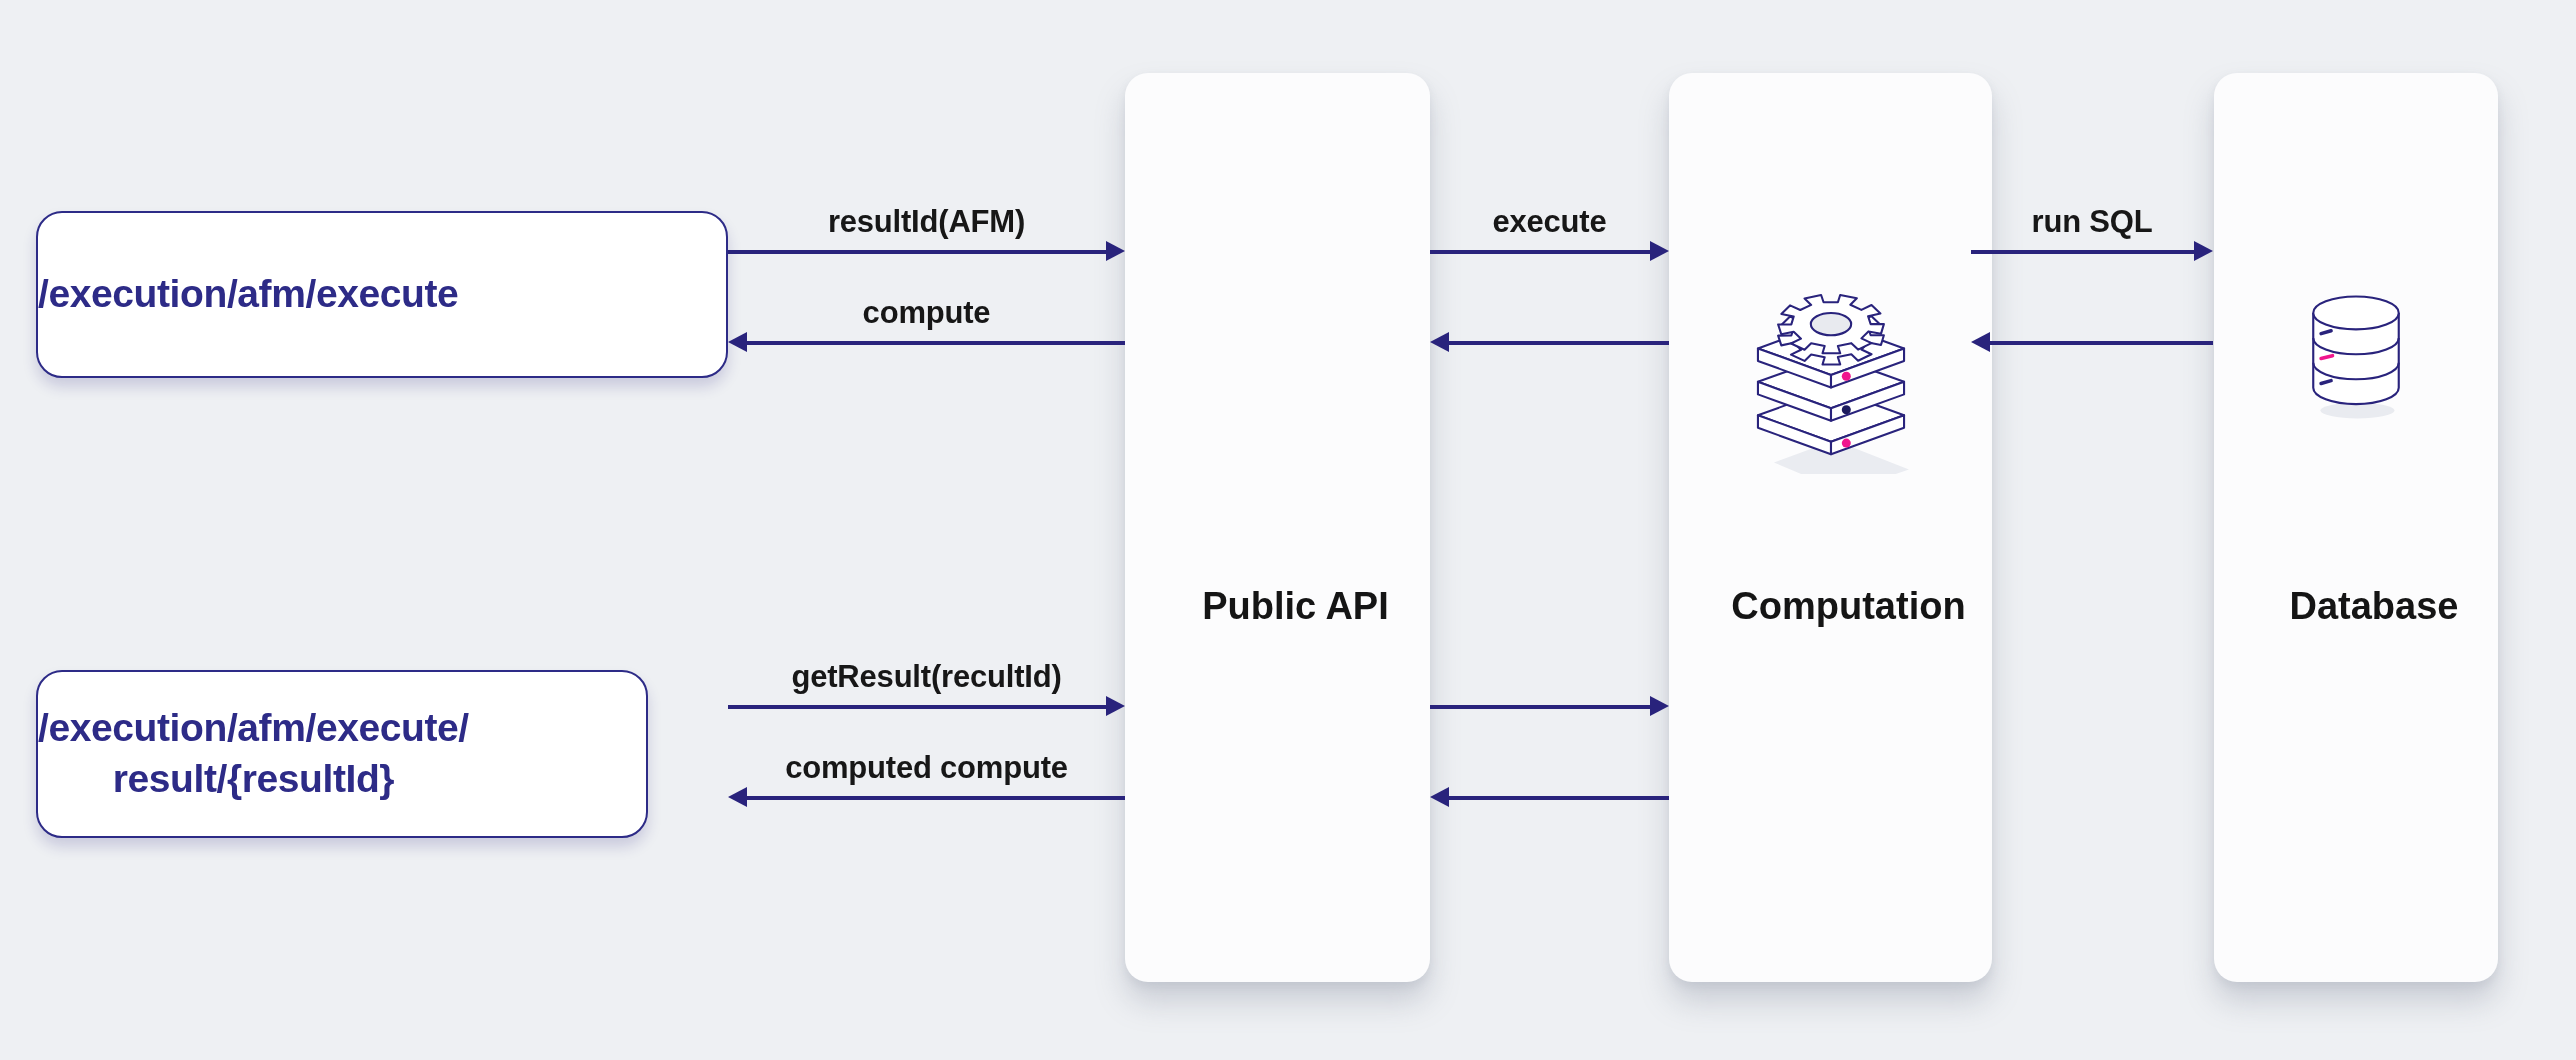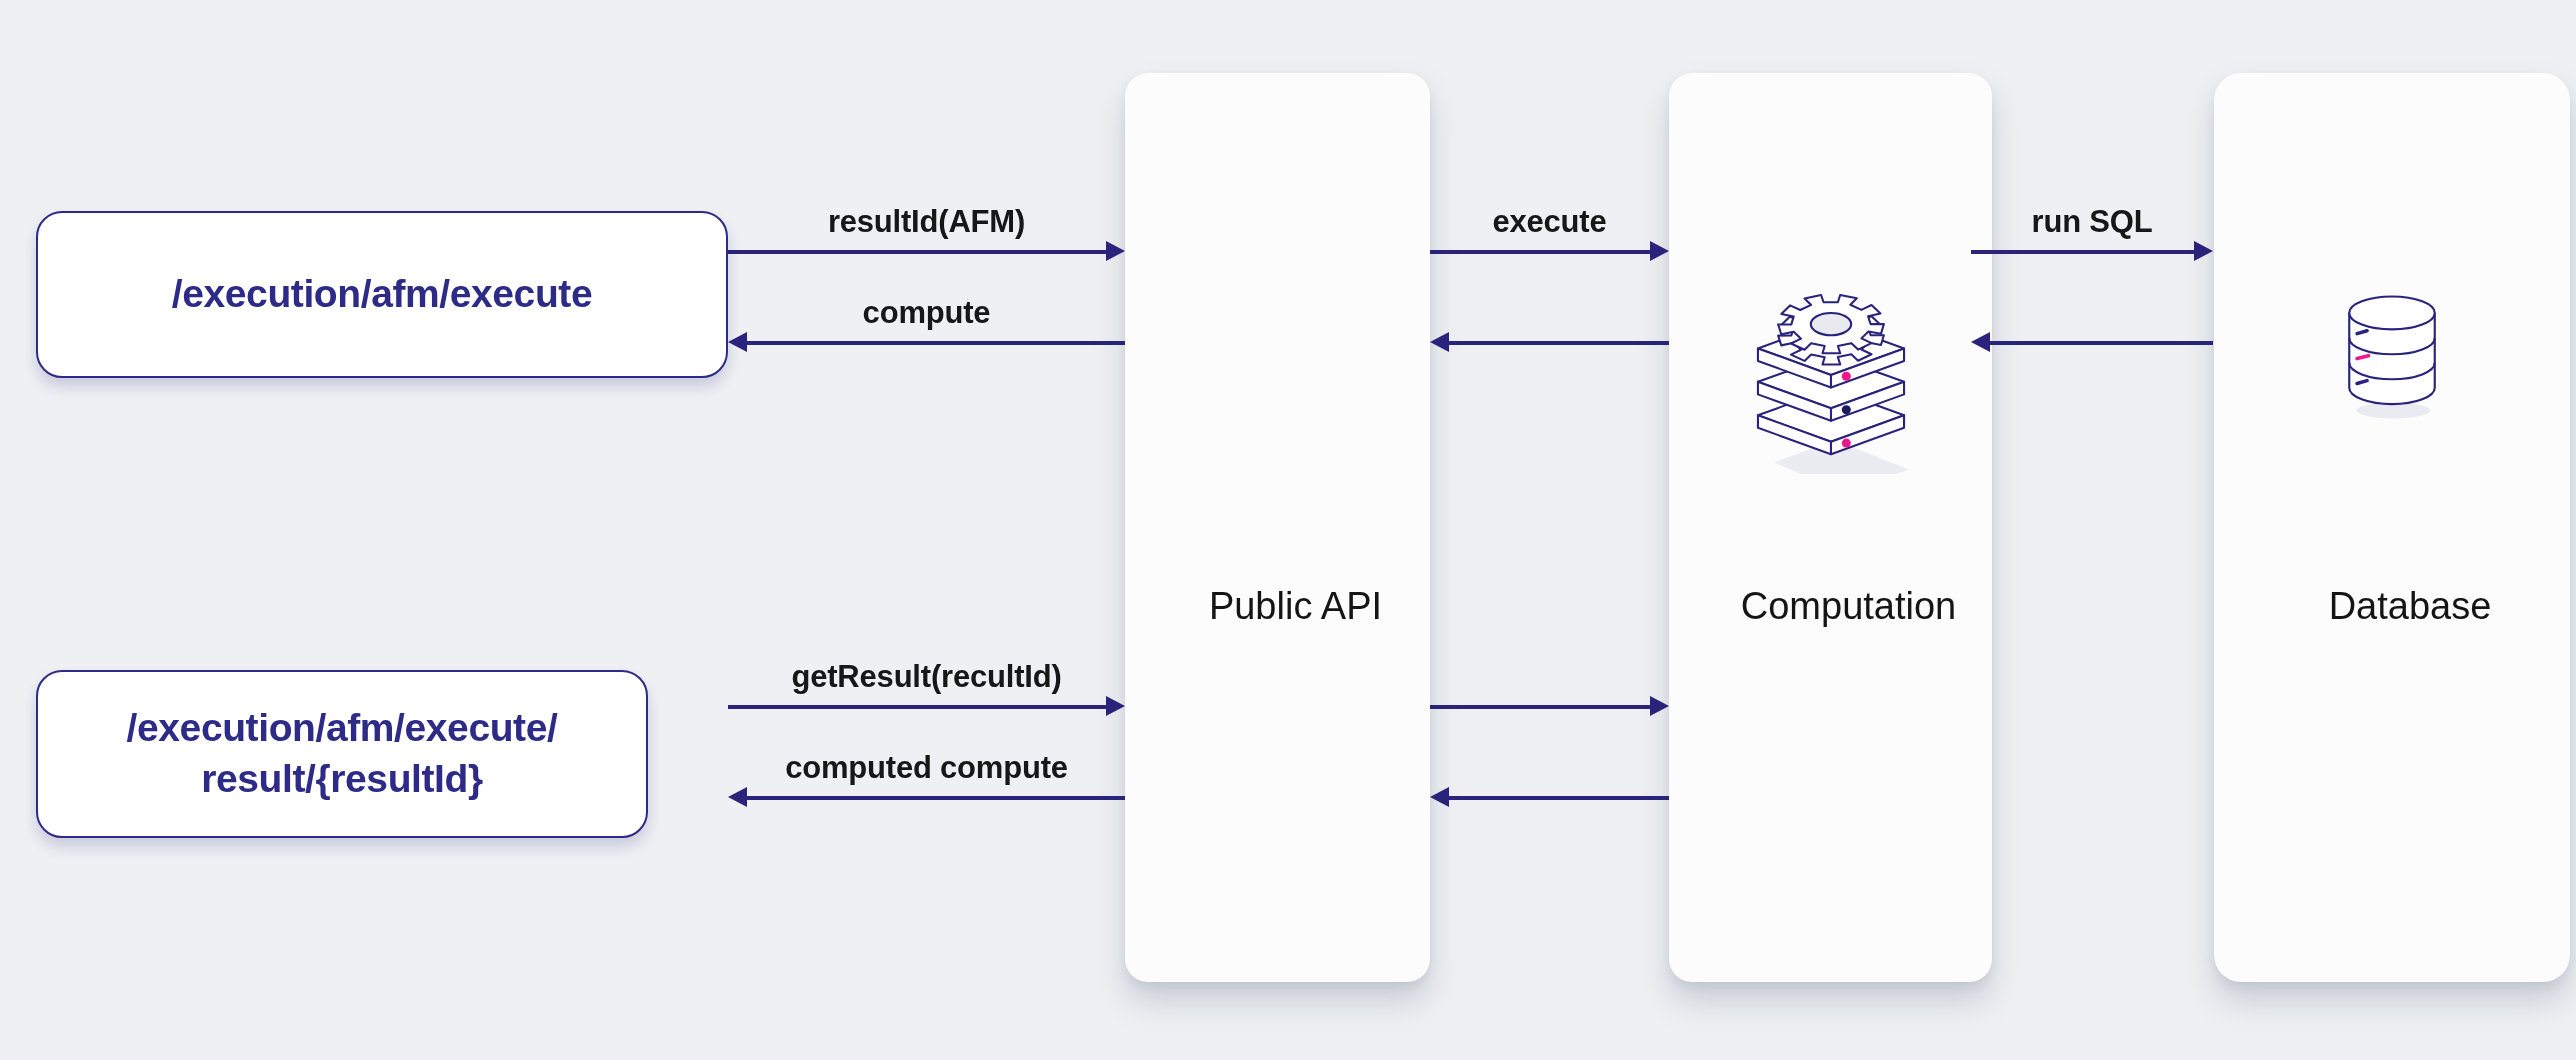--- a/index.html
+++ b/index.html
@@ -14,35 +14,35 @@
   .stage{
     position:relative;width:2576px;height:1061px;overflow:hidden;
     background:var(--bg);
     font-family:"Liberation Sans", sans-serif;
   }
   
   .endpoint{
     position:absolute;box-sizing:border-box;
     background:#ffffff;border:2.3px solid var(--navy-text);border-radius:26px;
     box-shadow:0 9px 13.6px rgba(44,41,130,.18);
-    display:flex;align-items:center;justify-content:center;
+    display:flex;align-items:center;justify-content:flex-start;
   }
   .endpoint-label{
     color:var(--navy-text);font-size:39px;font-weight:700;
     text-align:center;white-space:pre-line;line-height:1.3;letter-spacing:-0.4px;
   }
   
   .card{
     position:absolute;top:73px;height:909px;
     background:var(--card);border-radius:23px;
     box-shadow:0 19.7px 30px rgba(122,128,150,.30), 0 4.5px 9px rgba(122,128,150,.12);
   }
   .card-title{
     position:absolute;top:512px;left:0;right:0;text-align:center;
-    font-size:38px;font-weight:400;color:var(--ink);margin-left:36px;
+    font-size:38px;font-weight:700;color:var(--ink);margin-left:36px;
   }
   .icon{position:absolute;left:50%;transform:translateX(-50%);}
   .comp-icon{top:185px;width:167px;}
   .db-icon{top:215px;width:114px;}
   
   .flow{position:absolute;height:0;}
   .flow .shaft{position:absolute;top:-2.3px;height:4.5px;background:var(--navy);}
   .flow.right .shaft{left:0;right:13.6px;}
   .flow.left  .shaft{left:13.6px;right:0;}
   .flow .head{position:absolute;top:-10.6px;width:0;height:0;
@@ -94,21 +94,21 @@
       </g>
       <g id="gear-3d">
           <path d="M196.0 111.0 L 191.8 125.0 L 173.8 121.5 L 163.7 131.5 L 178.2 138.4 L 158.9 147.6 L 149.2 138.4 L 129.9 142.4 L 133.2 152.9 L 107.8 153.0 L 110.9 142.5 L 91.5 138.6 L 82.0 147.9 L 62.5 138.8 L 76.9 131.9 L 66.4 121.9 L 48.6 125.6 L 44.0 111.6 L 63.0 111.4 L 66.4 100.1 L 48.6 96.4 L 61.1 84.1 L 75.8 90.8 L 91.5 83.4 L 82.0 74.1 L 105.8 69.2 L 109.3 79.6 L 129.9 79.6 L 133.2 69.1 L 157.1 73.8 L 147.8 83.1 L 163.7 90.5 L 178.2 83.6 L 191.0 95.9 L 173.3 99.7 L 177.0 111.0 Z" fill="#fff" stroke="#29237c" stroke-width="3" stroke-linejoin="round"></path>
           <path d="M196.0 95.0 L 191.8 109.0 L 173.8 105.5 L 163.7 115.5 L 178.2 122.4 L 158.9 131.6 L 149.2 122.4 L 129.9 126.4 L 133.2 136.9 L 107.8 137.0 L 110.9 126.5 L 91.5 122.6 L 82.0 131.9 L 62.5 122.8 L 76.9 115.9 L 66.4 105.9 L 48.6 109.6 L 44.0 95.6 L 63.0 95.4 L 66.4 84.1 L 48.6 80.4 L 61.1 68.1 L 75.8 74.8 L 91.5 67.4 L 82.0 58.1 L 105.8 53.2 L 109.3 63.6 L 129.9 63.6 L 133.2 53.1 L 157.1 57.8 L 147.8 67.1 L 163.7 74.5 L 178.2 67.6 L 191.0 79.9 L 173.3 83.7 L 177.0 95.0 Z" fill="#fff" stroke="#29237c" stroke-width="3" stroke-linejoin="round"></path>
           <ellipse cx="120" cy="95" rx="29" ry="16" fill="#e8eaef" stroke="#29237c" stroke-width="3"></ellipse>
         </g>
     </svg>
     <div class="card-title">Computation</div>
   </div>
 
-  <div class="card" style="left:2214px;width:356px;border-radius:27px;">
+  <div class="card" style="left:2214px;width:284px;">
     <svg class="icon db-icon" viewBox="0 0 160 190" xmlns="http://www.w3.org/2000/svg">
       <ellipse cx="82" cy="172" rx="52" ry="11" fill="#e9ebf0"></ellipse>
       <path d="M20 35 L20 140 A60 23 0 0 0 140 140 L140 35" fill="#fff" stroke="#29237c" stroke-width="3"></path>
       <path d="M20 70 A60 23 0 0 0 140 70" fill="none" stroke="#29237c" stroke-width="3"></path>
       <path d="M20 105 A60 23 0 0 0 140 105" fill="none" stroke="#29237c" stroke-width="3"></path>
       <ellipse cx="80" cy="35" rx="60" ry="23" fill="#fff" stroke="#29237c" stroke-width="3"></ellipse>
       <line x1="31" y1="64" x2="45" y2="60" stroke="#29237c" stroke-width="5" stroke-linecap="round"></line>
       <line x1="31" y1="99" x2="47" y2="95" stroke="#f0168e" stroke-width="5" stroke-linecap="round"></line>
       <line x1="31" y1="134" x2="45" y2="130" stroke="#29237c" stroke-width="5" stroke-linecap="round"></line>
     </svg>

